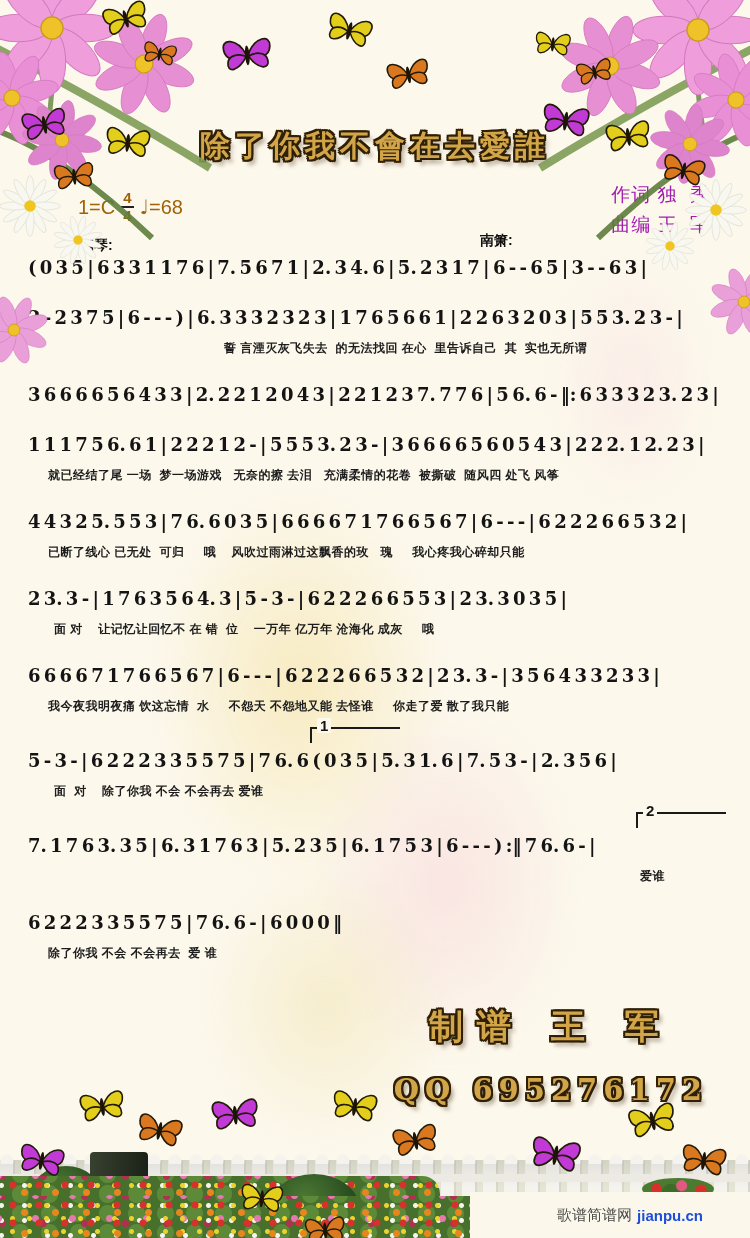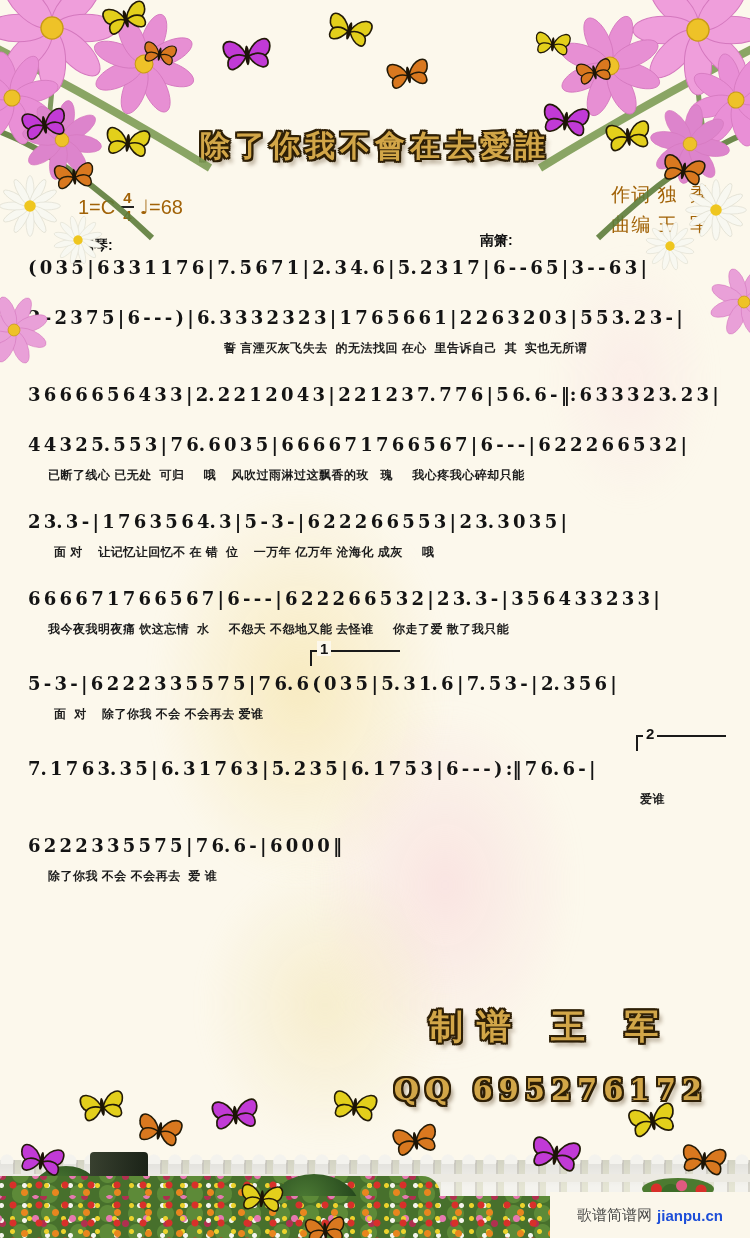--- a/index.html
+++ b/index.html
@@ -19,21 +19,21 @@
                  0 -2px 0 #2e1f06, 0 2px 0 #2e1f06, -2px 0 0 #2e1f06, 2px 0 0 #2e1f06,
                  4px 5px 4px rgba(70,45,10,.45);}
   .title{position:absolute;top:126px;left:0;right:0;text-align:center;font-size:30px;letter-spacing:5px;white-space:nowrap;}
 
   
   .keyline{position:absolute;left:78px;top:190px;font-size:20px;color:#a16207;white-space:nowrap;}
   .frac{display:inline-block;vertical-align:middle;text-align:center;line-height:1.05;font-size:15px;font-weight:bold;margin:0 6px 4px 6px;}
   .frac .top{display:block;border-bottom:2px solid #222;padding:0 2px;}
   .frac .bot{display:block;padding:0 2px;}
   .tempo-note{font-family:"DejaVu Sans",sans-serif;}
-  .credits{position:absolute;right:40px;top:180px;font-size:19px;color:#a16207;line-height:1.6;text-align:left;letter-spacing:1px;}
+  .credits{position:absolute;right:40px;top:180px;font-size:19px;color:#a21caf;line-height:1.6;text-align:left;letter-spacing:1px;}
   .credits .row{white-space:pre;}
   .inst{position:absolute;font-size:14px;font-weight:bold;color:#111;}
   .inst-left{left:80px;top:237px;}
   .inst-right{left:480px;top:232px;}
 
   
   .score{position:absolute;left:28px;top:254px;width:700px;color:#141414;}
   .line{position:relative;margin-bottom:22px;}
   .notation{font-family:"DejaVu Serif",serif;font-weight:bold;font-size:18px;word-spacing:-3px;white-space:pre;line-height:28px;}
   .lyrics{font-size:12px;font-weight:bold;letter-spacing:.5px;white-space:pre;margin-top:5px;line-height:22px;color:#1c1c1c;}
@@ -77,21 +77,21 @@
   .pot{position:absolute;background:linear-gradient(180deg,#4e3c30,#221811);clip-path:polygon(6% 0,94% 0,80% 100%,20% 100%);}
   .pot1{left:72px;bottom:4px;width:34px;height:44px;}
   .pot2{left:156px;bottom:0;width:42px;height:48px;}
   .pot3{right:44px;bottom:-2px;width:54px;height:46px;}
   .pot-flowers{position:absolute;right:36px;bottom:38px;width:72px;height:22px;border-radius:50%;
     background:radial-gradient(circle at 20% 50%,#d8302a 5px,rgba(0,0,0,0) 6px),
                radial-gradient(circle at 55% 35%,#e05a80 5px,rgba(0,0,0,0) 6px),
                radial-gradient(circle at 82% 55%,#d8302a 5px,rgba(0,0,0,0) 6px),
                radial-gradient(circle at 40% 70%,#3c6c28 9px,rgba(0,0,0,0) 10px),#4c7a30;}
   
-  .wm{position:absolute;right:0;bottom:0;width:200px;height:46px;background:#fbf7eb;display:flex;align-items:center;justify-content:center;gap:5px;font-size:15px;}
+  .wm{position:absolute;right:0;bottom:0;width:240px;height:46px;background:#fbf7eb;display:flex;align-items:center;justify-content:center;gap:5px;font-size:15px;padding-left:40px;}
   .wm .site{color:#4a4a48;}
   .wm .url{color:#1d4ed8;font-weight:bold;}
 
   svg.deco{position:absolute;left:0;top:0;pointer-events:none;}
 </style>
 </head>
 <body>
 
 <div class="page">
 
@@ -118,20 +118,24 @@
     <div class="line">
       <div class="notation">( 0 3 5 | 6 3 3 1 1 7 6 | 7. 5 6 7 1 | 2. 3 4. 6 | 5. 2 3 1 7 | 6 - - 6 5 | 3 - - 6 3 |</div>
 
     </div>
     <div class="line">
       <div class="notation">2 - 2 3 7 5 | 6 - - - ) | 6. 3 3 3 2 3 2 3 | 1 7 6 5 6 6 1 | 2 2 6 3 2 0 3 | 5 5 3. 2 3 - |</div>
       <div class="lyrics" style="padding-left:196px">誓 言湮灭灰飞失去  的无法找回 在心  里告诉自己  其  实也无所谓</div>
     </div>
     <div class="line">
       <div class="notation">3 6 6 6 6 5 6 4 3 3 | 2. 2 2 1 2 0 4 3 | 2 2 1 2 3 7. 7 7 6 | 5 6. 6 - ‖: 6 3 3 3 2 3. 2 3 |</div>
+    </div>
+    <div class="line">
+      <div class="notation">1 1 1 7 5 6. 6 1 | 2 2 2 1 2 - | 5 5 5 3. 2 3 - | 3 6 6 6 6 5 6 0 5 4 3 | 2 2 2. 1 2. 2 3 |</div>
+      <div class="lyrics" style="padding-left:20px">就已经结了尾 一场  梦一场游戏   无奈的擦 去泪   充满柔情的花卷  被撕破  随风四 处飞 风筝</div>
     </div>
     <div class="line">
       <div class="notation">4 4 3 2 5. 5 5 3 | 7 6. 6 0 3 5 | 6 6 6 6 7 1 7 6 6 5 6 7 | 6 - - - | 6 2 2 2 6 6 5 3 2 |</div>
       <div class="lyrics" style="padding-left:20px">已断了线心 已无处  可归     哦    风吹过雨淋过这飘香的玫   瑰     我心疼我心碎却只能</div>
     </div>
     <div class="line">
       <div class="notation">2 3. 3 - | 1 7 6 3 5 6 4. 3 | 5 - 3 - | 6 2 2 2 6 6 5 5 3 | 2 3. 3 0 3 5 |</div>
       <div class="lyrics" style="padding-left:26px">面 对    让记忆让回忆不 在 错  位    一万年 亿万年 沧海化 成灰     哦</div>
     </div>
     <div class="line">

